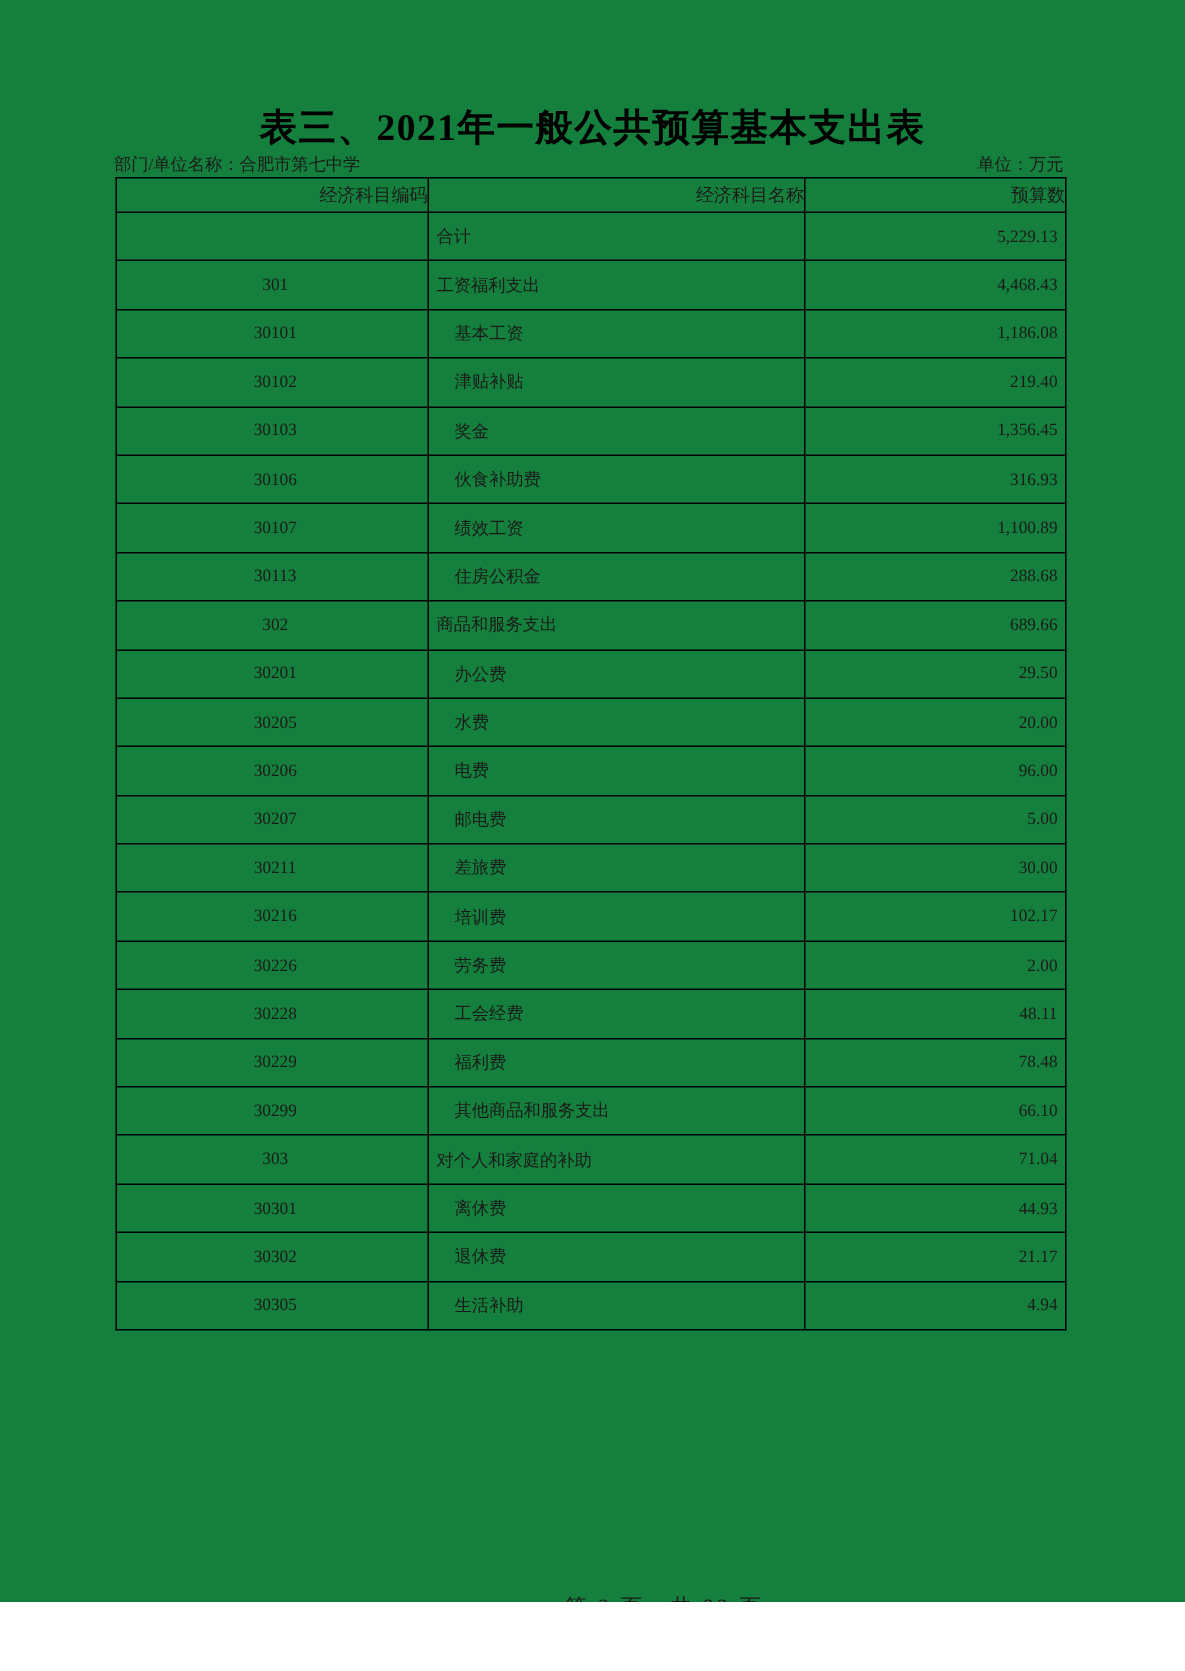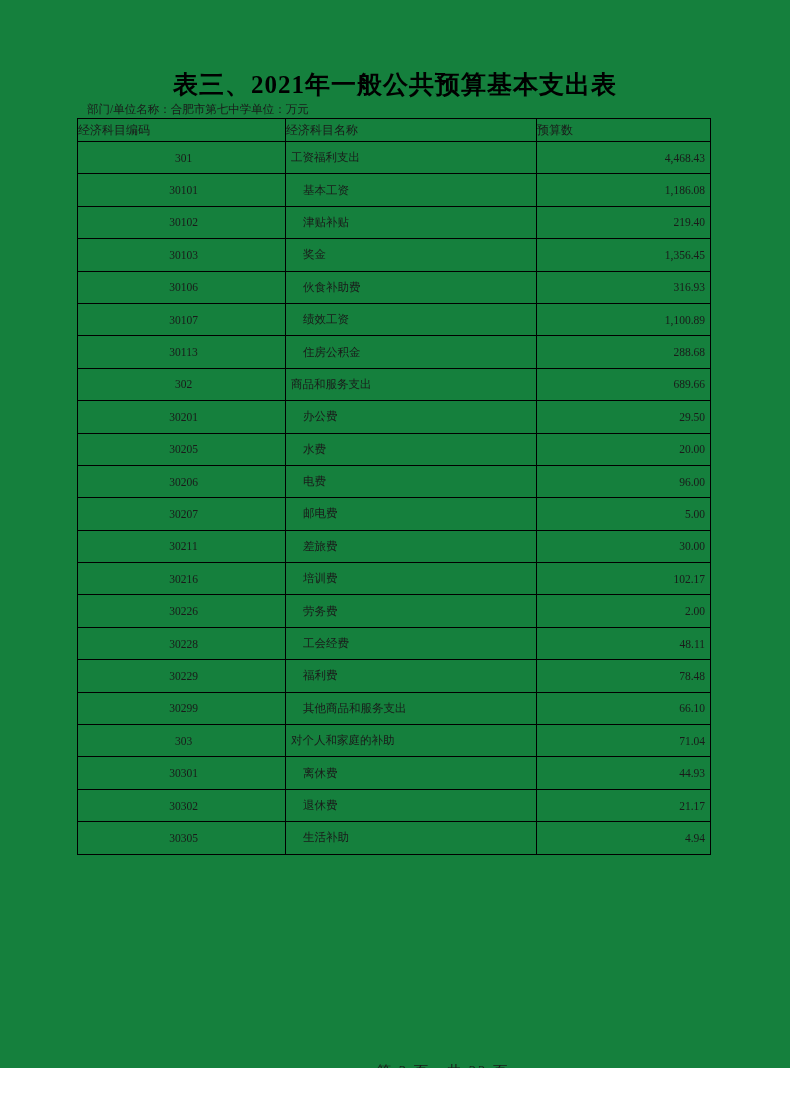--- a/index.html
+++ b/index.html
@@ -23,23 +23,24 @@
     width:100%;
     text-align:center;
     font-size:25px;
     font-weight:bold;
     letter-spacing:1px;
     color:#000000;
   }
   .meta-row {
     position:absolute;
     top:102px;
-    left:87px;
+    left:76px;
     width:633px;
     display:flex;
+    justify-content:space-between;
     align-items:flex-end;
     font-size:11.5px;
     color:#1a1a1a;
   }
   table.budget {
     position:absolute;
     top:118px;
     left:77px;
     width:633px;
     border-collapse:collapse;
@@ -50,21 +51,21 @@
   table.budget col.c-amount { width:174px; }
   table.budget th, table.budget td {
     border:1px solid #000000;
     font-weight:normal;
     overflow:hidden;
     white-space:nowrap;
   }
   table.budget th {
     height:23px;
     font-size:12px;
-    text-align:left;
+    text-align:right;
     vertical-align:middle;
     color:#1a1a1a;
   }
   table.budget td {
     height:32.4px;
     font-size:11.5px;
     vertical-align:middle;
     color:#1a1a1a;
   }
   td.cell-code { text-align:center; padding-left:4px; }
@@ -103,20 +104,25 @@
     </colgroup>
     <thead>
       <tr>
         <th>经济科目编码</th>
         <th>经济科目名称</th>
         <th>预算数</th>
       </tr>
     </thead>
     <tbody>
         <tr class="level-0">
+      <td class="cell-code"></td>
+      <td class="cell-name">合计</td>
+      <td class="cell-amount">5,229.13</td>
+    </tr>
+        <tr class="level-0">
       <td class="cell-code">301</td>
       <td class="cell-name">工资福利支出</td>
       <td class="cell-amount">4,468.43</td>
     </tr>
         <tr class="level-1">
       <td class="cell-code">30101</td>
       <td class="cell-name">基本工资</td>
       <td class="cell-amount">1,186.08</td>
     </tr>
         <tr class="level-1">

